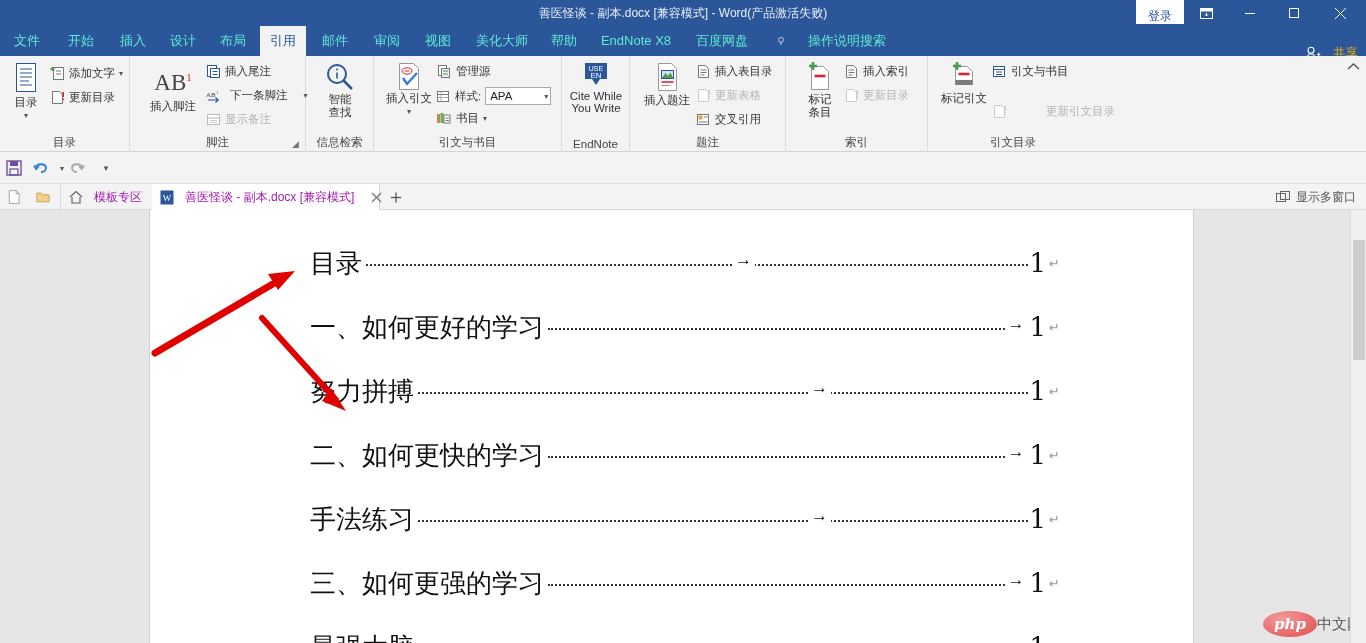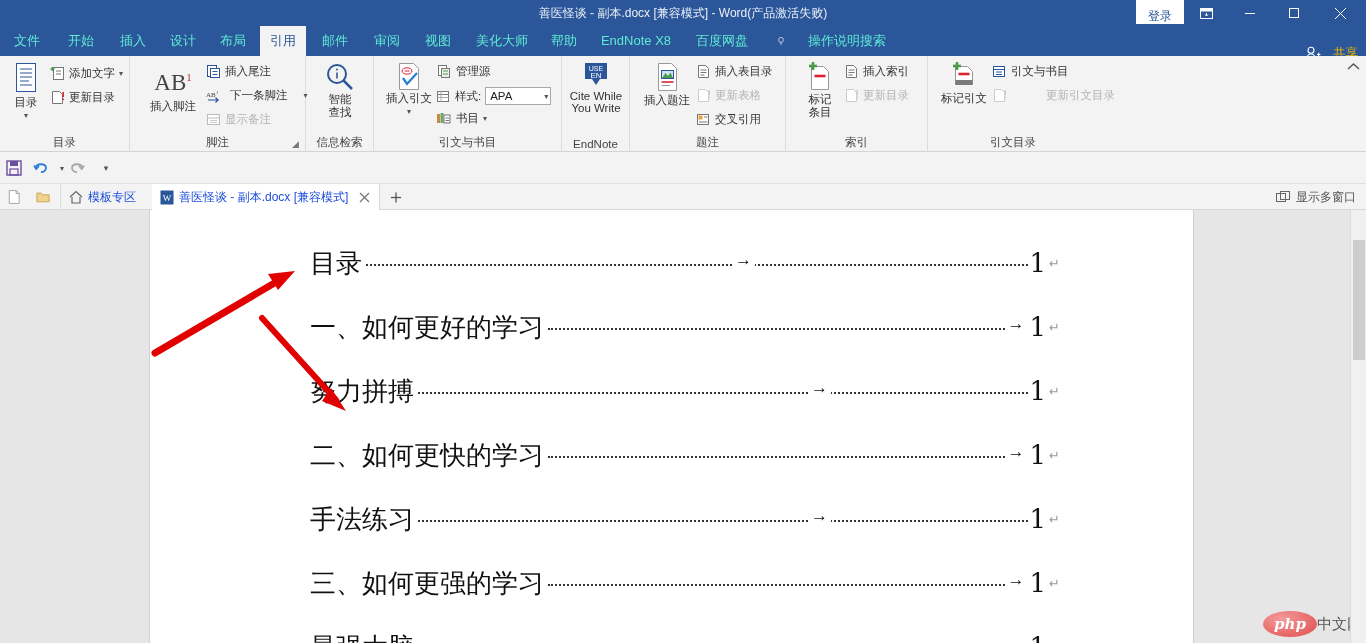--- a/index.html
+++ b/index.html
@@ -99,21 +99,21 @@
     position: absolute; top: 6px; width: 20px; height: 20px;
     display: flex; align-items: center; justify-content: center;
     font-size: 14px; color: #3a6ea5;
   }
   .doctabbar {
     position: absolute; left: 0; top: 184px; width: 1366px; height: 26px;
     background: #f3f3f3; border-bottom: 1px solid #d8d8d8;
   }
   .dtab {
     position: absolute; top: 0; height: 26px; display: flex; align-items: center;
-    gap: 5px; font-size: 12px; color: #1d4ed8; padding: 0 8px; white-space: nowrap;
+    gap: 11px; font-size: 12px; color: #a21caf; padding: 0 8px; white-space: nowrap;
   }
   .dtab.active { background: #ffffff; border-right: 1px solid #d8d8d8; }
   .multiwin {
     position: absolute; right: 10px; top: 0; height: 26px;
     display: flex; align-items: center; gap: 5px;
     font-size: 12px; color: #555; white-space: nowrap;
   }
 
   
   .docarea {
@@ -506,21 +506,21 @@
         <span class="ico">
           <svg width="15" height="15" viewBox="0 0 15 15">
               <rect x="1.5" y="2.5" width="11" height="10" fill="#fff" stroke="#2b579a"></rect>
               <line x1="1.5" y1="5.5" x2="12.5" y2="5.5" stroke="#2b579a"></line>
               <line x1="4" y1="8" x2="10" y2="8" stroke="#2b579a"></line>
               <line x1="4" y1="10.5" x2="10" y2="10.5" stroke="#2b579a"></line>
             </svg>
         </span>
         <span>引文与书目</span>
       </div>
-      <div class="smallbtn disabled" style="left:64px;top:32px;gap:39px;">
+      <div class="smallbtn disabled" style="left:64px;top:48px;gap:39px;">
         <span class="ico">
           <svg width="15" height="15" viewBox="0 0 15 15">
               <path d="M2.5 1.5 h7 l3 3 v9 h-10 z" fill="#fff" stroke="#ccc"></path>
               <line x1="13.2" y1="2" x2="13.2" y2="7" stroke="#ccc" stroke-width="1.6"></line>
               <circle cx="13.2" cy="9.3" r="0.9" fill="#ccc"></circle>
             </svg>
         </span>
         <span>更新引文目录</span>
       </div>
       <div class="grp-label">引文目录</div>

